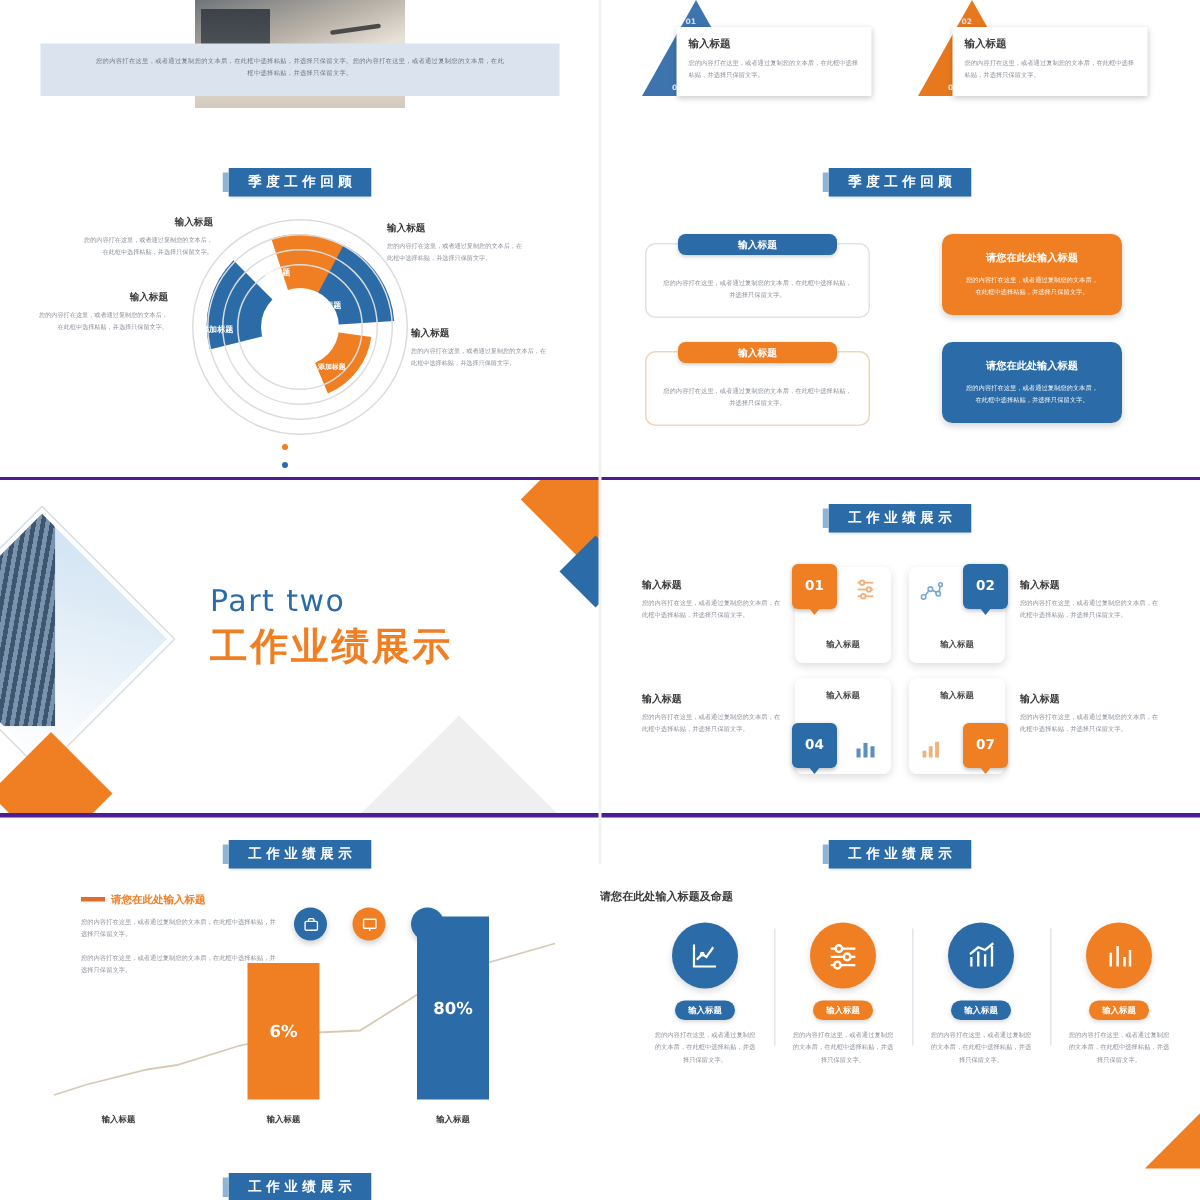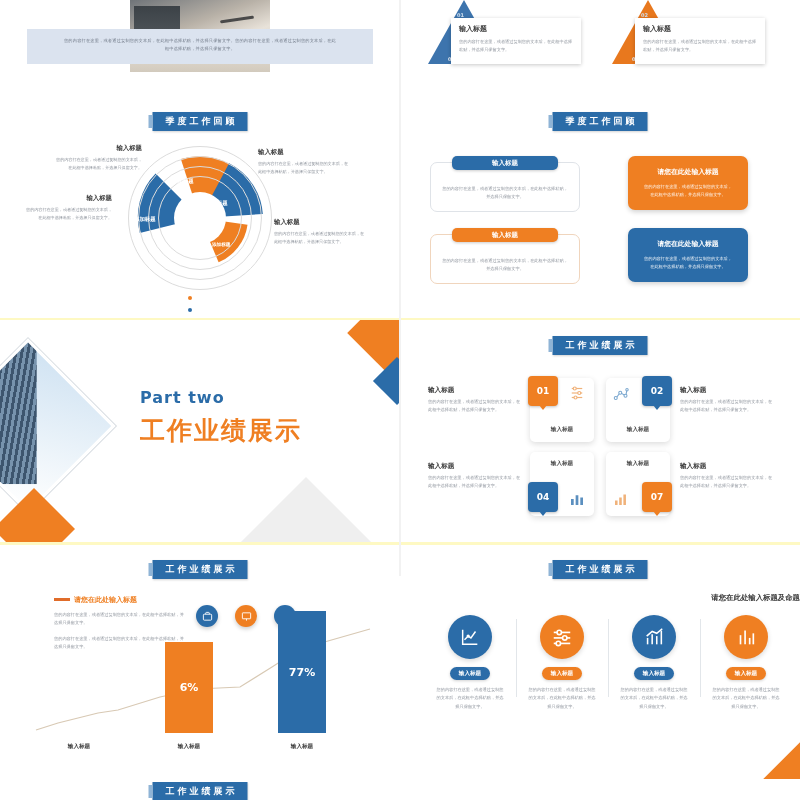--- a/index.html
+++ b/index.html
@@ -1,18 +1,18 @@
 <!DOCTYPE html>
 <html><head>
 <meta charset="utf-8">
 <style>
   html,body{margin:0;padding:0;background:#ffffff;}
   body{width:800px;height:800px;overflow:hidden;
        font-family:"DejaVu Sans","Liberation Sans",sans-serif;}
-  .page{position:relative;width:800px;height:576px;background:#fef9c3;}
+  .page{position:relative;width:800px;height:576px;background:#4c1d95;}
 
   
   .slide{position:absolute;background:#ffffff;overflow:hidden;}
   .slide::after{content:"";position:absolute;inset:0;pointer-events:none;}
 
   
   .ribbon{position:absolute;left:50%;transform:translateX(-50%);
           background:#2b6ca8;color:#fff;font-size:9px;letter-spacing:3px;
           padding:3px 10px 3px 13px;white-space:nowrap;font-weight:bold;
           box-shadow:0 1px 2px rgba(0,0,0,.18);}
@@ -82,22 +82,22 @@
   #slideE .photo-dia{left:-34px;top:44px;width:118px;height:118px;
       background:linear-gradient(150deg,#cfe2f2 0%,#e9f2f9 55%,#ffffff 100%);
       border:3px solid #fff;box-shadow:0 0 0 1px #d8dde2;overflow:hidden;}
   #slideE .photo-dia .tower{position:absolute;left:-10px;top:-8px;width:74px;height:150px;
       transform:rotate(-45deg);
       background:repeating-linear-gradient(100deg,#3d556e 0 3px,#7793ad 3px 6px);}
   #slideE .or-dia{left:5px;top:180px;width:58px;height:58px;background:#ef7f22;}
   #slideE .or-dia2{right:-22px;top:-18px;width:62px;height:62px;background:#ef7f22;}
   #slideE .bl-dia{right:-14px;top:44px;width:34px;height:34px;background:#2b6ca8;}
   #slideE .gray-dia{right:48px;bottom:-46px;width:92px;height:92px;background:#efefef;}
-  #slideE .ttl1{position:absolute;left:140px;top:68px;font-size:16px;color:#2b6ca8;
-      font-weight:bold;letter-spacing:1px;}
+  #slideE .ttl1{position:absolute;left:140px;top:68px;font-size:20px;color:#2b6ca8;
+      font-weight:normal;letter-spacing:1px;}
   #slideE .ttl2{position:absolute;left:140px;top:94px;font-size:25px;color:#ef7f22;
       font-weight:bold;letter-spacing:2px;}
   #slideE .ttl3{position:absolute;left:140px;top:132px;background:#2b6ca8;color:#fff;
       font-size:8px;letter-spacing:3.6px;padding:3px 9px;font-weight:bold;}
 
   
   #slideF{left:400px;top:320px;width:400px;height:222px;}
   .nbcard{position:absolute;width:64px;height:64px;background:#fff;border-radius:5px;
           box-shadow:0 2px 6px rgba(0,0,0,.14);}
   .nbtag{position:absolute;width:30px;height:30px;border-radius:4px;color:#fff;
@@ -122,21 +122,21 @@
   .cicon{position:absolute;width:22px;height:22px;border-radius:50%;
        display:flex;align-items:center;justify-content:center;
        box-shadow:0 2px 4px rgba(0,0,0,.2);}
   #slideG .ghead{position:absolute;left:54px;top:50px;font-size:7px;color:#ef7f22;
        font-weight:bold;}
   #slideG .gline{position:absolute;left:54px;top:53px;width:16px;height:2.5px;background:#e06c2a;}
   #slideG .gp{position:absolute;font-size:4.2px;line-height:2;color:#8b919a;width:130px;}
 
   
   #slideH{left:400px;top:545px;width:400px;height:234px;}
-  #slideH .sub{position:absolute;left:0;right:0;top:48px;text-align:right;
+  #slideH .sub{position:absolute;left:0;right:0;top:48px;text-align:left;
        font-size:7.4px;color:#3b3b3b;font-weight:bold;}
   .col{position:absolute;top:70px;width:76px;text-align:center;}
   .col .bigc{width:44px;height:44px;border-radius:50%;margin:0 auto;
        display:flex;align-items:center;justify-content:center;
        box-shadow:0 2px 5px rgba(0,0,0,.15);}
   .col .pill{display:inline-block;margin-top:8px;padding:2.5px 9px;border-radius:8px;
        color:#fff;font-size:5.6px;font-weight:bold;box-shadow:0 1px 3px rgba(0,0,0,.18);}
   .col p{margin:6px 3px 0;font-size:4.2px;line-height:2;color:#8b919a;}
   .vdiv{position:absolute;top:74px;width:1px;height:78px;background:#e2e6ea;}
 
@@ -360,21 +360,21 @@
           <rect x="2" y="5" width="20" height="12" rx="1.5"></rect>
           <line x1="8" y1="21" x2="16" y2="21"></line>
         </svg>
     </div>
 
     <svg style="position:absolute;left:0;top:60px;" width="400" height="150">
       <polyline points="36,125 58,118 98,108 118,105 160,92 198,84 240,82 272,62 300,44 370,24" fill="none" stroke="#d8c9b4" stroke-width="1.2"></polyline>
     </svg>
 
     <div class="bar" style="left:165px;bottom:46px;width:48px;height:91px;background:#ef7f22;">6%</div>
-    <div class="bar" style="left:278px;bottom:46px;width:48px;height:122px;background:#2b6ca8;">77%</div>
+    <div class="bar" style="left:278px;bottom:46px;width:48px;height:122px;background:#2b6ca8;">80%</div>
 
     <div class="barlbl" style="left:55px;bottom:28px;width:48px;">输入标题</div>
     <div class="barlbl" style="left:165px;bottom:28px;width:48px;">输入标题</div>
     <div class="barlbl" style="left:278px;bottom:28px;width:48px;">输入标题</div>
   </div>
 
   <div class="slide" id="slideH">
     <div class="ribbon" style="top:15px;">工作业绩展示</div>
     <div class="sub">请您在此处输入标题及命题</div>
 

